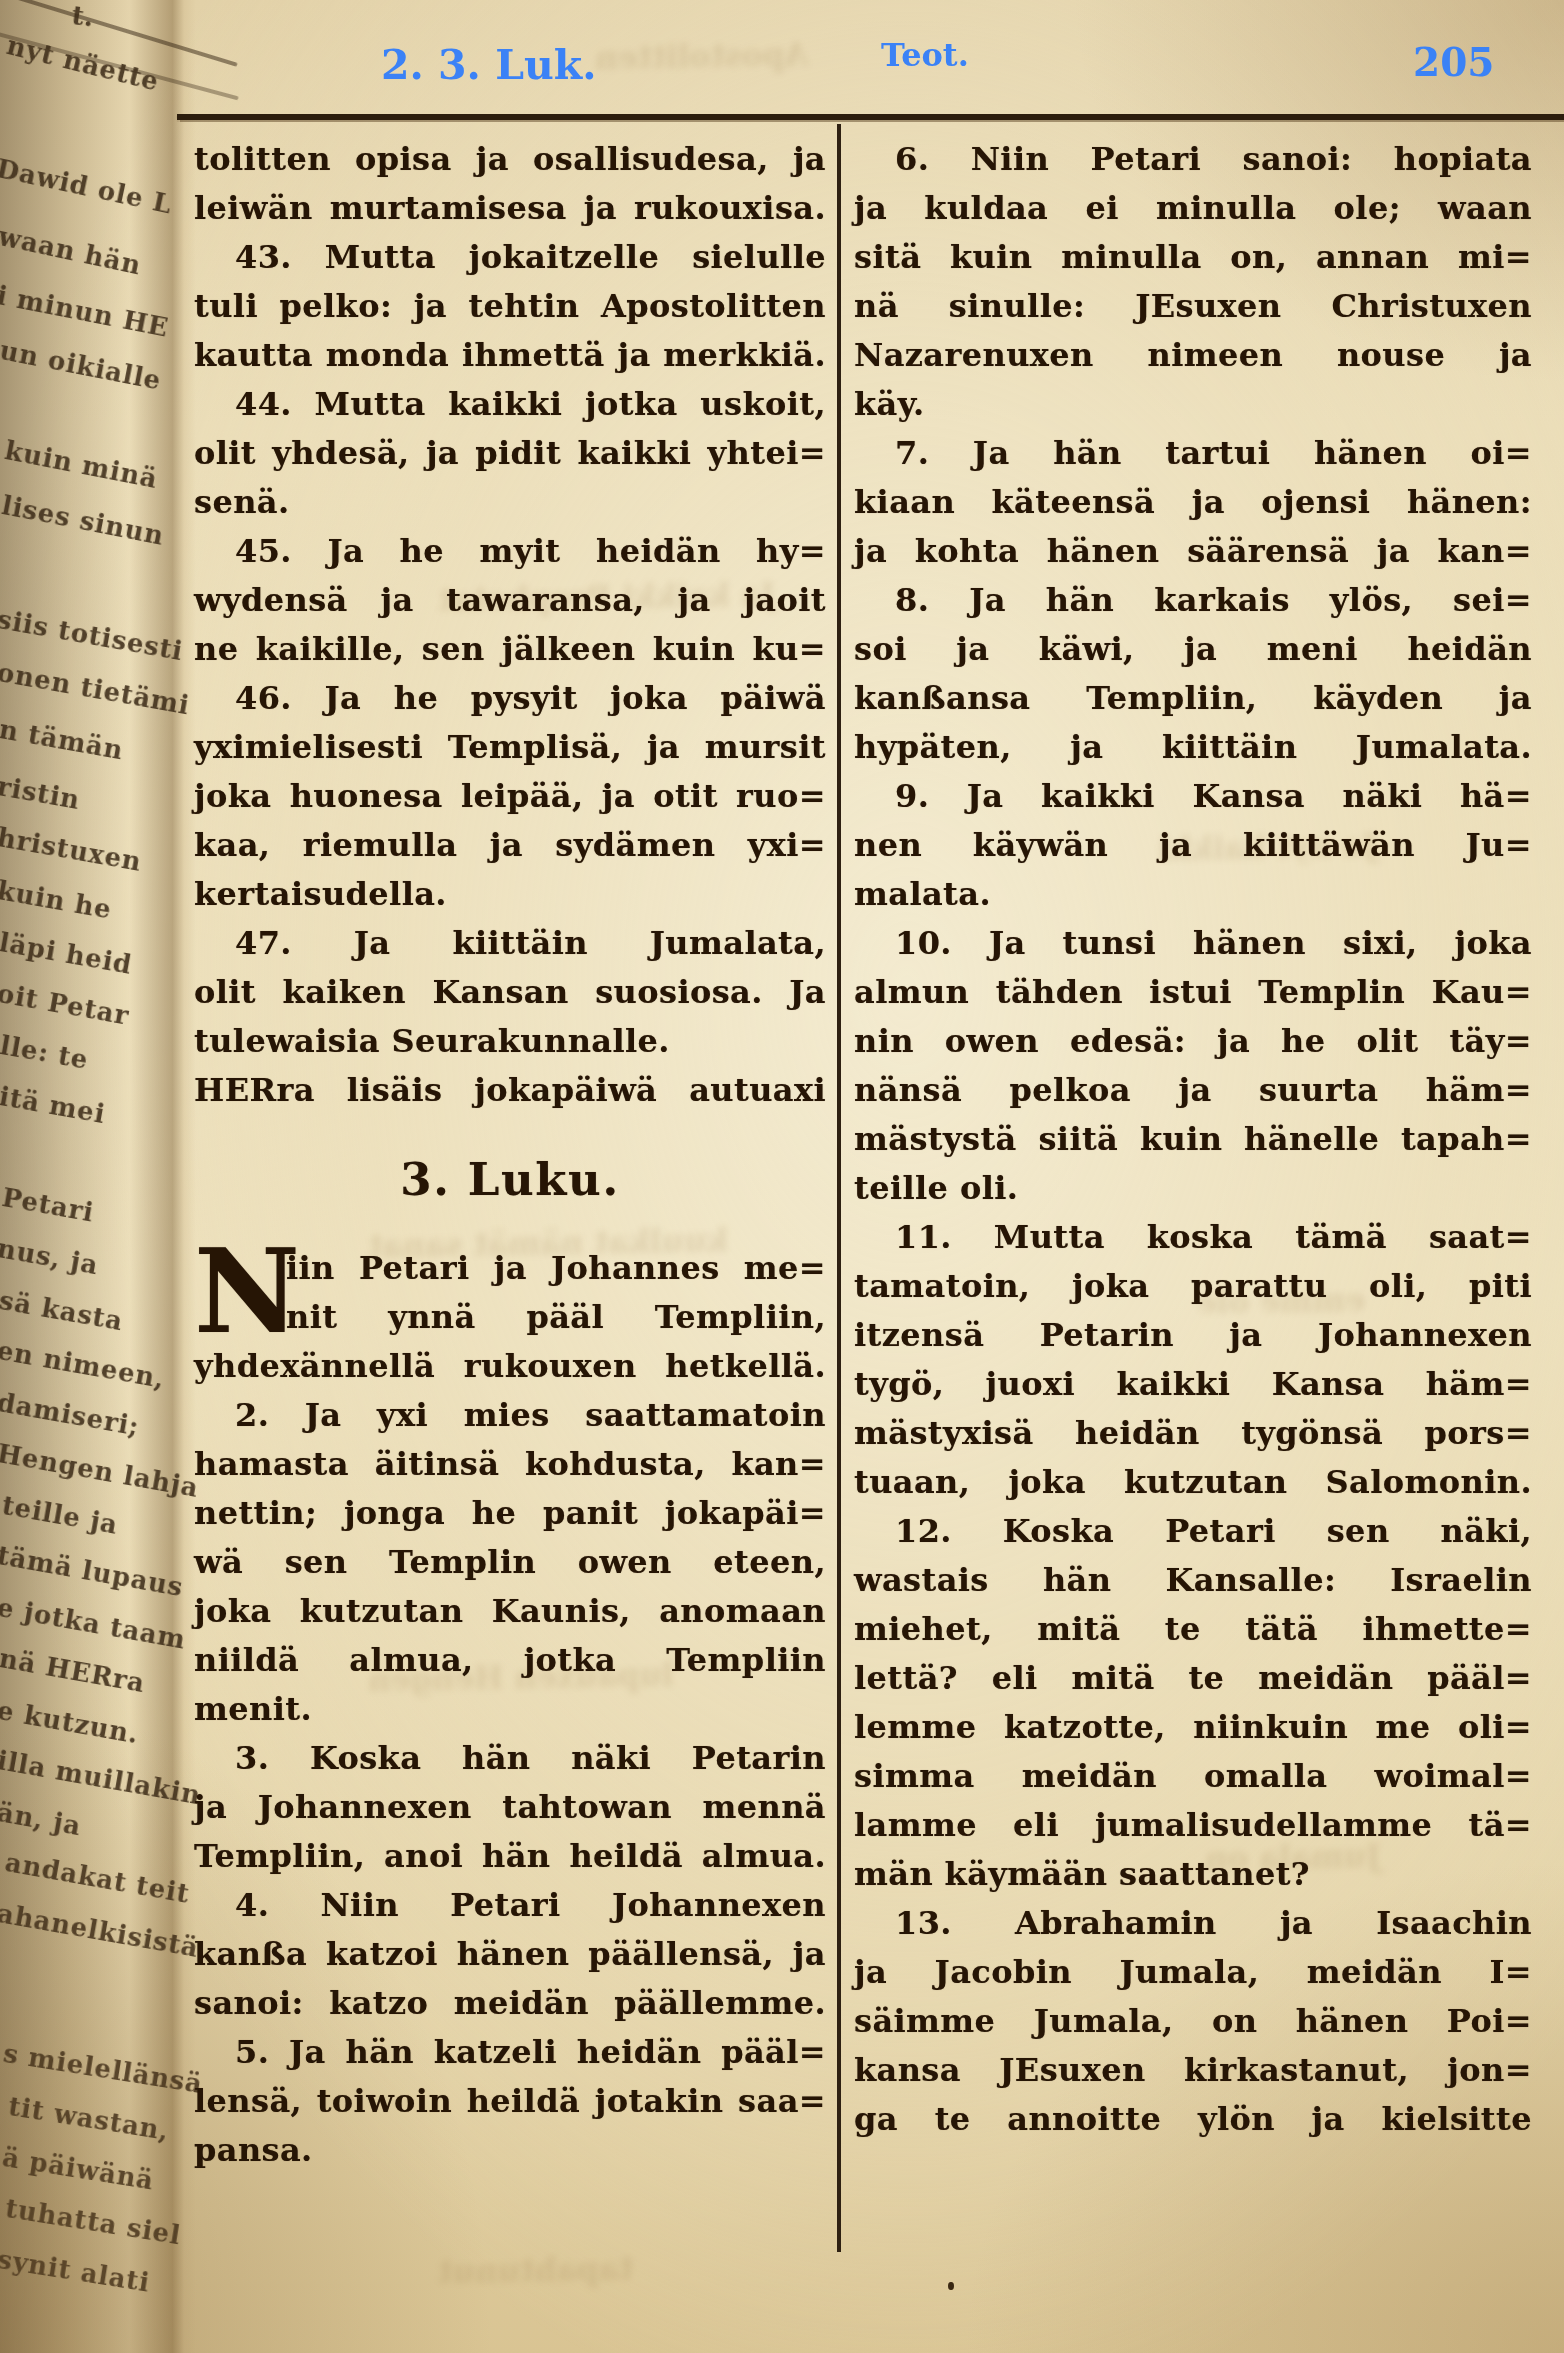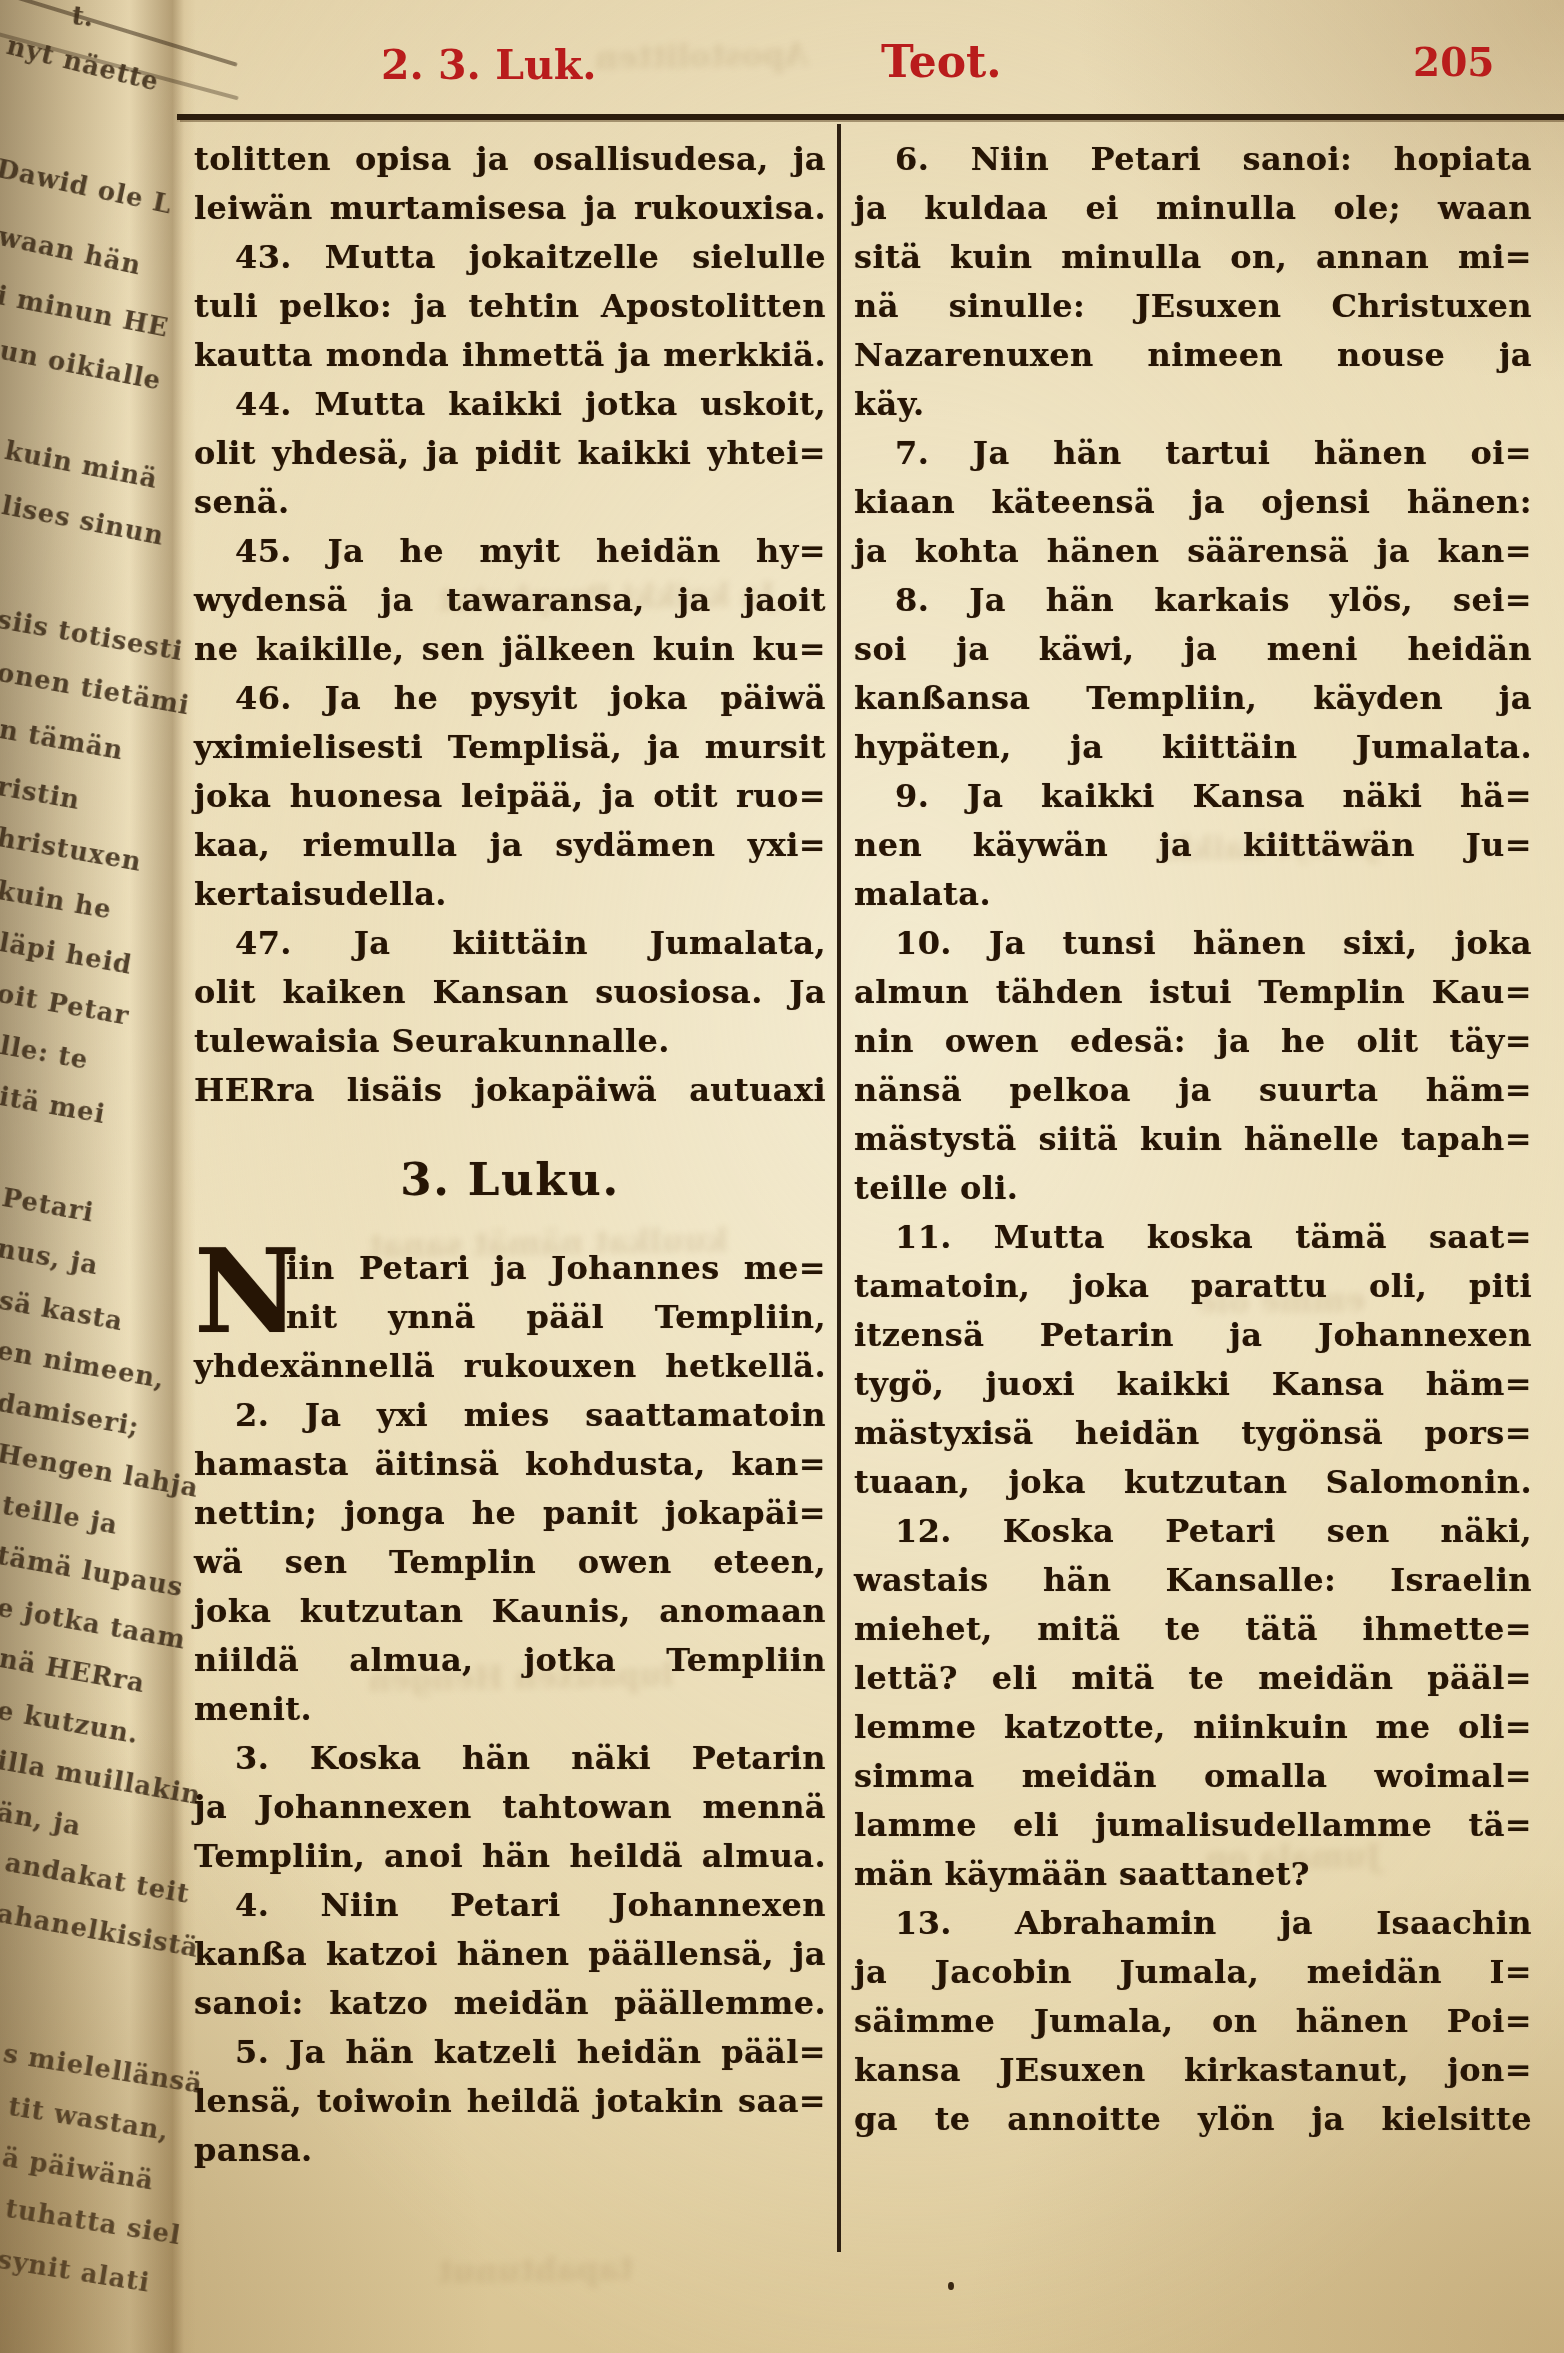--- a/index.html
+++ b/index.html
@@ -30,21 +30,21 @@
       rgba(233,218,182,.25) 66%, rgba(122,94,52,.45) 88%, rgba(202,178,132,.30) 94%, rgba(0,0,0,0) 100%);
   }
   .frag{position:absolute;font-weight:700;color:#3f2e1a;white-space:nowrap;
     font-size:26px;letter-spacing:0.8px;filter:blur(0.5px);opacity:.88;
     transform:rotate(11deg);transform-origin:left top;}
   .diag{position:absolute;height:3.9px;background:#33231180;border-radius:2.3px;filter:blur(0.4px);}
   
   .ghost{position:absolute;font-weight:700;color:#8a6937;white-space:nowrap;
     filter:blur(3.9px);opacity:.16;font-size:31px;transform:scaleX(-1) rotate(1deg);}
   
-  .hdr{position:absolute;color:#b91c1c;font-weight:700;}
+  .hdr{position:absolute;color:#3b82f6;font-weight:700;}
   .hdr-rule{position:absolute;left:177px;top:114px;width:1388px;height:5.5px;
     background:#2c1d0d;box-shadow:0 1.6px 0.8px rgba(80,55,25,.45);}
   .col-divider{position:absolute;left:837px;top:124px;width:3.9px;height:2128px;background:#2e2012;}
   
   .col{position:absolute;top:135px;color:#261505;font-weight:700;font-size:32px;
     letter-spacing:0.4px;text-shadow:0 0 0.8px rgba(44,26,9,.45);}
   #col-left{left:194px;width:632px;}
   #col-right{left:854px;width:678px;}
   .tl{height:49px;line-height:49px;white-space:nowrap;}
   .tl.just{display:flex;justify-content:space-between;white-space:normal;}
@@ -113,21 +113,21 @@
     <div class="ghost" style="left: 368px; top: 1659px;">lupauxen Hengen</div>
     <div class="ghost" style="left: 438px; top: 2252px;">tapahtunut</div>
     <div class="ghost" style="left: 1158px; top: 829px;">Ja nyt kaikki</div>
     <div class="ghost" style="left: 1197px; top: 1283px;">emme ole</div>
     <div class="ghost" style="left: 1205px; top: 1839px;">Jumala on</div>
   </div>
 
 <div class="vignette"></div>
 
 <div class="hdr" style="left:381px;top:41px;font-size:41px;">2. 3. Luk.</div>
-<div class="hdr" style="left:881px;top:36px;font-size:44px;">Teot.</div>
+<div class="hdr" style="left:881px;top:36px;font-size:32px;">Teot.</div>
 <div class="hdr" style="left:1413px;top:39px;font-size:39px;">205</div>
 <div class="hdr-rule"></div>
 
 <div class="col-divider"></div>
 
 <div class="col" id="col-left">
   <div id="col-left-a">
       <div class="tl just">
         <span>tolitten</span>
         <span>opisa</span>

